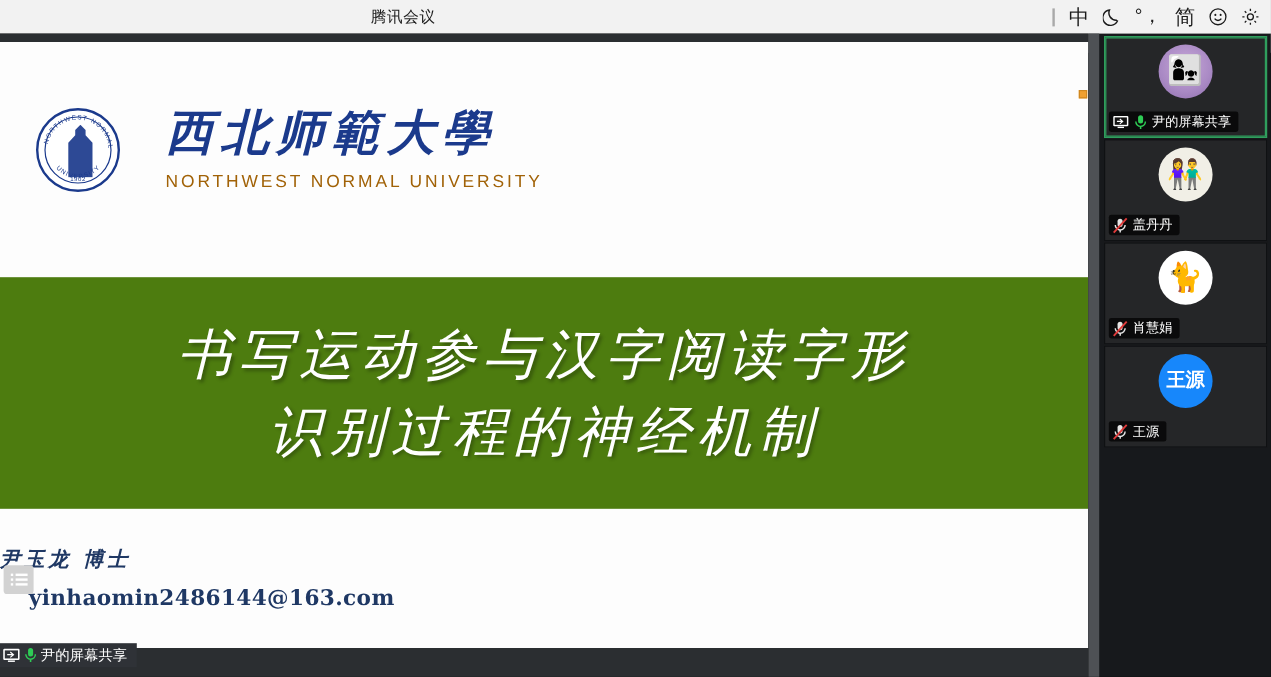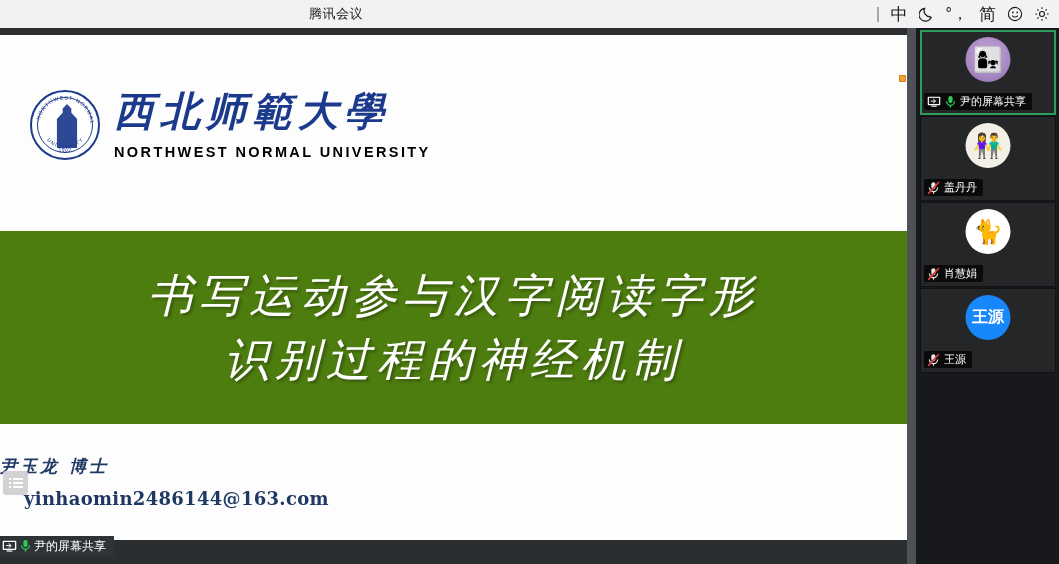--- a/index.html
+++ b/index.html
@@ -75,28 +75,28 @@
     background:#1b3a8c; clip-path:polygon(50% 0%,62% 10%,62% 20%,78% 34%,78% 100%,22% 100%,22% 34%,38% 20%,38% 10%);
     opacity:.92;
   }
   .seal-year{
     position:absolute; left:0; bottom:5px; width:100%; text-align:center;
     font-size:5px; color:#1b3a8c; letter-spacing:.5px;
   }
   .seal-ring-text{
     position:absolute; left:0; top:0; width:100%; height:100%;
   }
-  .logo-text{ display:flex; flex-direction:column; gap:12px; }
+  .logo-text{ display:flex; flex-direction:column; gap:12px;margin-left:24px; }
   .uni-cn{
     font-family:"DejaVu Serif","Liberation Serif",serif;
     font-size:40px; font-weight:700; color:#1b3a8c; letter-spacing:6px;
     font-style:italic; line-height:1.05;
   }
   .uni-en{
-    font-size:14.5px; color:#000000; letter-spacing:2.4px; font-weight:700;
+    font-size:14.5px; color:#a16207; letter-spacing:2.4px; font-weight:400;
   }
 
   .title-band{
     position:absolute; left:0; top:196px; width:907px; height:193px;
     background:#4d7c0f; display:flex; align-items:center; justify-content:center;
   }
   .title-band h1{
     font-family:"DejaVu Serif","Liberation Serif",serif;
     font-weight:400; color:#ffffff; font-size:45px; line-height:1.42;
     letter-spacing:6px; text-align:center; font-style:italic;

